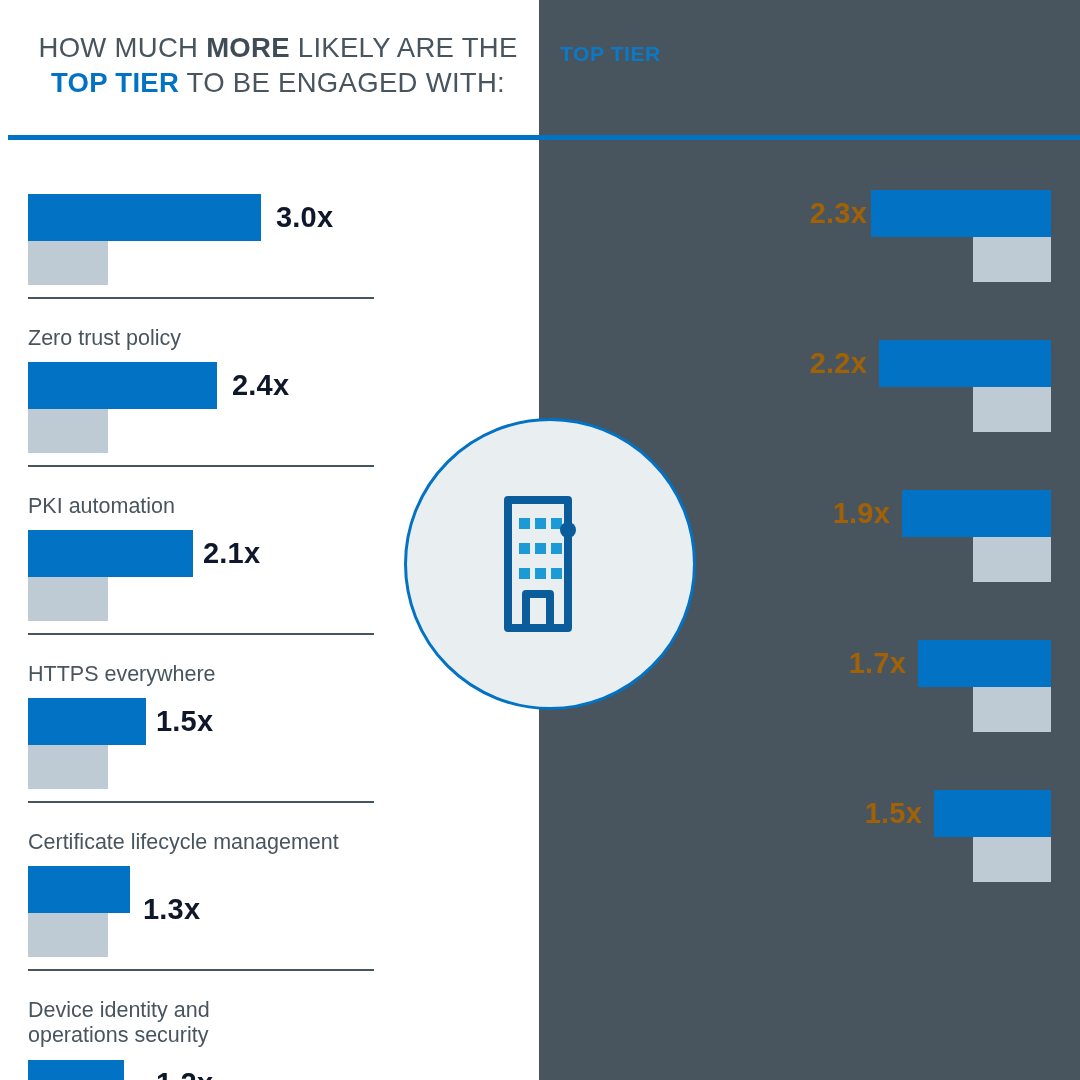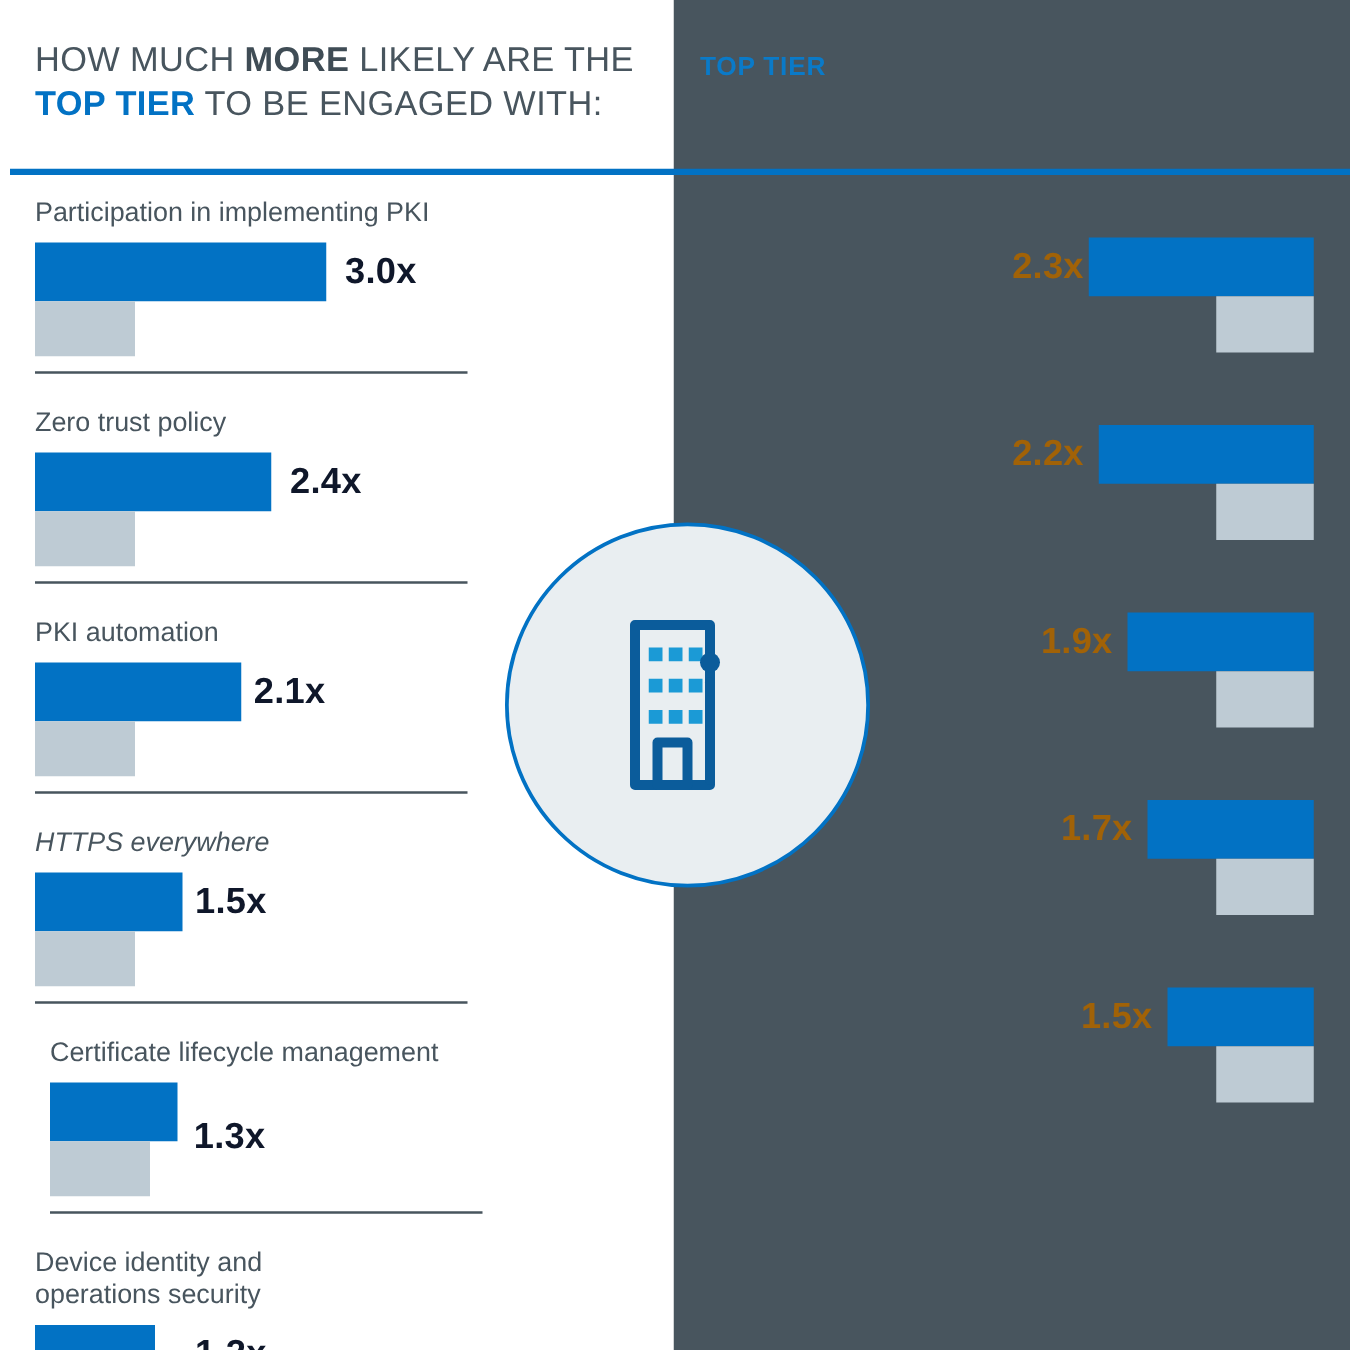--- a/index.html
+++ b/index.html
@@ -27,20 +27,21 @@
     height: 1080px;
     background: #48555e;
   }
 
   
   .header-left {
     position: absolute;
     left: 28px;
     top: 30px;
     width: 500px;
+    text-align: center;
   }
   .header-title {
     font-size: 27.5px;
     line-height: 35px;
     letter-spacing: 0.3px;
     color: #48555e;
     font-weight: 400;
     white-space: nowrap;
   }
   .header-title .strong-dark {
@@ -181,48 +182,47 @@
   </div>
 
   <div class="header-right">
     <div class="header-right-label">TOP TIER</div>
   </div>
 
   <div class="header-rule"></div>
 
   <div class="left-col" id="left-col">
       <div class="row-left" style="position: absolute; left: 0px; top: 0px; width: 539px; height: 168px;">
-        <div class="row-label" style="top: 18px;">Participation in implementing PKI</div>
         <div class="bar-blue" style="top: 54px; width: 233px;"></div>
         <div class="bar-gray" style="top: 101px; width: 80px;"></div>
         <div class="bar-value" style="left: 276px; top: 61px;">3.0x</div>
         <div class="row-divider" style="top: 157px;"></div>
       </div>
       <div class="row-left" style="position: absolute; left: 0px; top: 168px; width: 498px; height: 168px;">
         <div class="row-label" style="top: 18px;">Zero trust policy</div>
         <div class="bar-blue" style="top: 54px; width: 189px;"></div>
         <div class="bar-gray" style="top: 101px; width: 80px;"></div>
         <div class="bar-value" style="left: 232px; top: 61px;">2.4x</div>
         <div class="row-divider" style="top: 157px;"></div>
       </div>
       <div class="row-left" style="position: absolute; left: 0px; top: 336px; width: 539px; height: 168px;">
         <div class="row-label" style="top: 18px;">PKI automation</div>
         <div class="bar-blue" style="top: 54px; width: 165px;"></div>
         <div class="bar-gray" style="top: 101px; width: 80px;"></div>
         <div class="bar-value" style="left: 203px; top: 61px;">2.1x</div>
         <div class="row-divider" style="top: 157px;"></div>
       </div>
       <div class="row-left" style="position: absolute; left: 0px; top: 504px; width: 539px; height: 168px;">
-        <div class="row-label" style="top: 18px; font-style: italic;">HTTPS everywhere</div>
+        <div class="row-label" style="top: 18px;">HTTPS everywhere</div>
         <div class="bar-blue" style="top: 54px; width: 118px;"></div>
         <div class="bar-gray" style="top: 101px; width: 80px;"></div>
         <div class="bar-value" style="left: 156px; top: 61px;">1.5x</div>
         <div class="row-divider" style="top: 157px;"></div>
       </div>
-      <div class="row-left" style="position: absolute; left: 12px; top: 672px; width: 539px; height: 168px;">
+      <div class="row-left" style="position: absolute; left: 0px; top: 672px; width: 539px; height: 168px;">
         <div class="row-label" style="top: 18px;">Certificate lifecycle management</div>
         <div class="bar-blue" style="top: 54px; width: 102px;"></div>
         <div class="bar-gray" style="top: 101px; width: 80px;"></div>
         <div class="bar-value" style="left: 143px; top: 61px; margin-top: 20px;">1.3x</div>
         <div class="row-divider" style="top: 157px;"></div>
       </div>
       <div class="row-left" style="position: absolute; left: 0px; top: 840px; width: 539px; height: 200px;">
         <div class="row-label" style="top: 18px;">Device identity and
 operations security</div>
         <div class="bar-blue" style="top: 80px; width: 96px;"></div>

